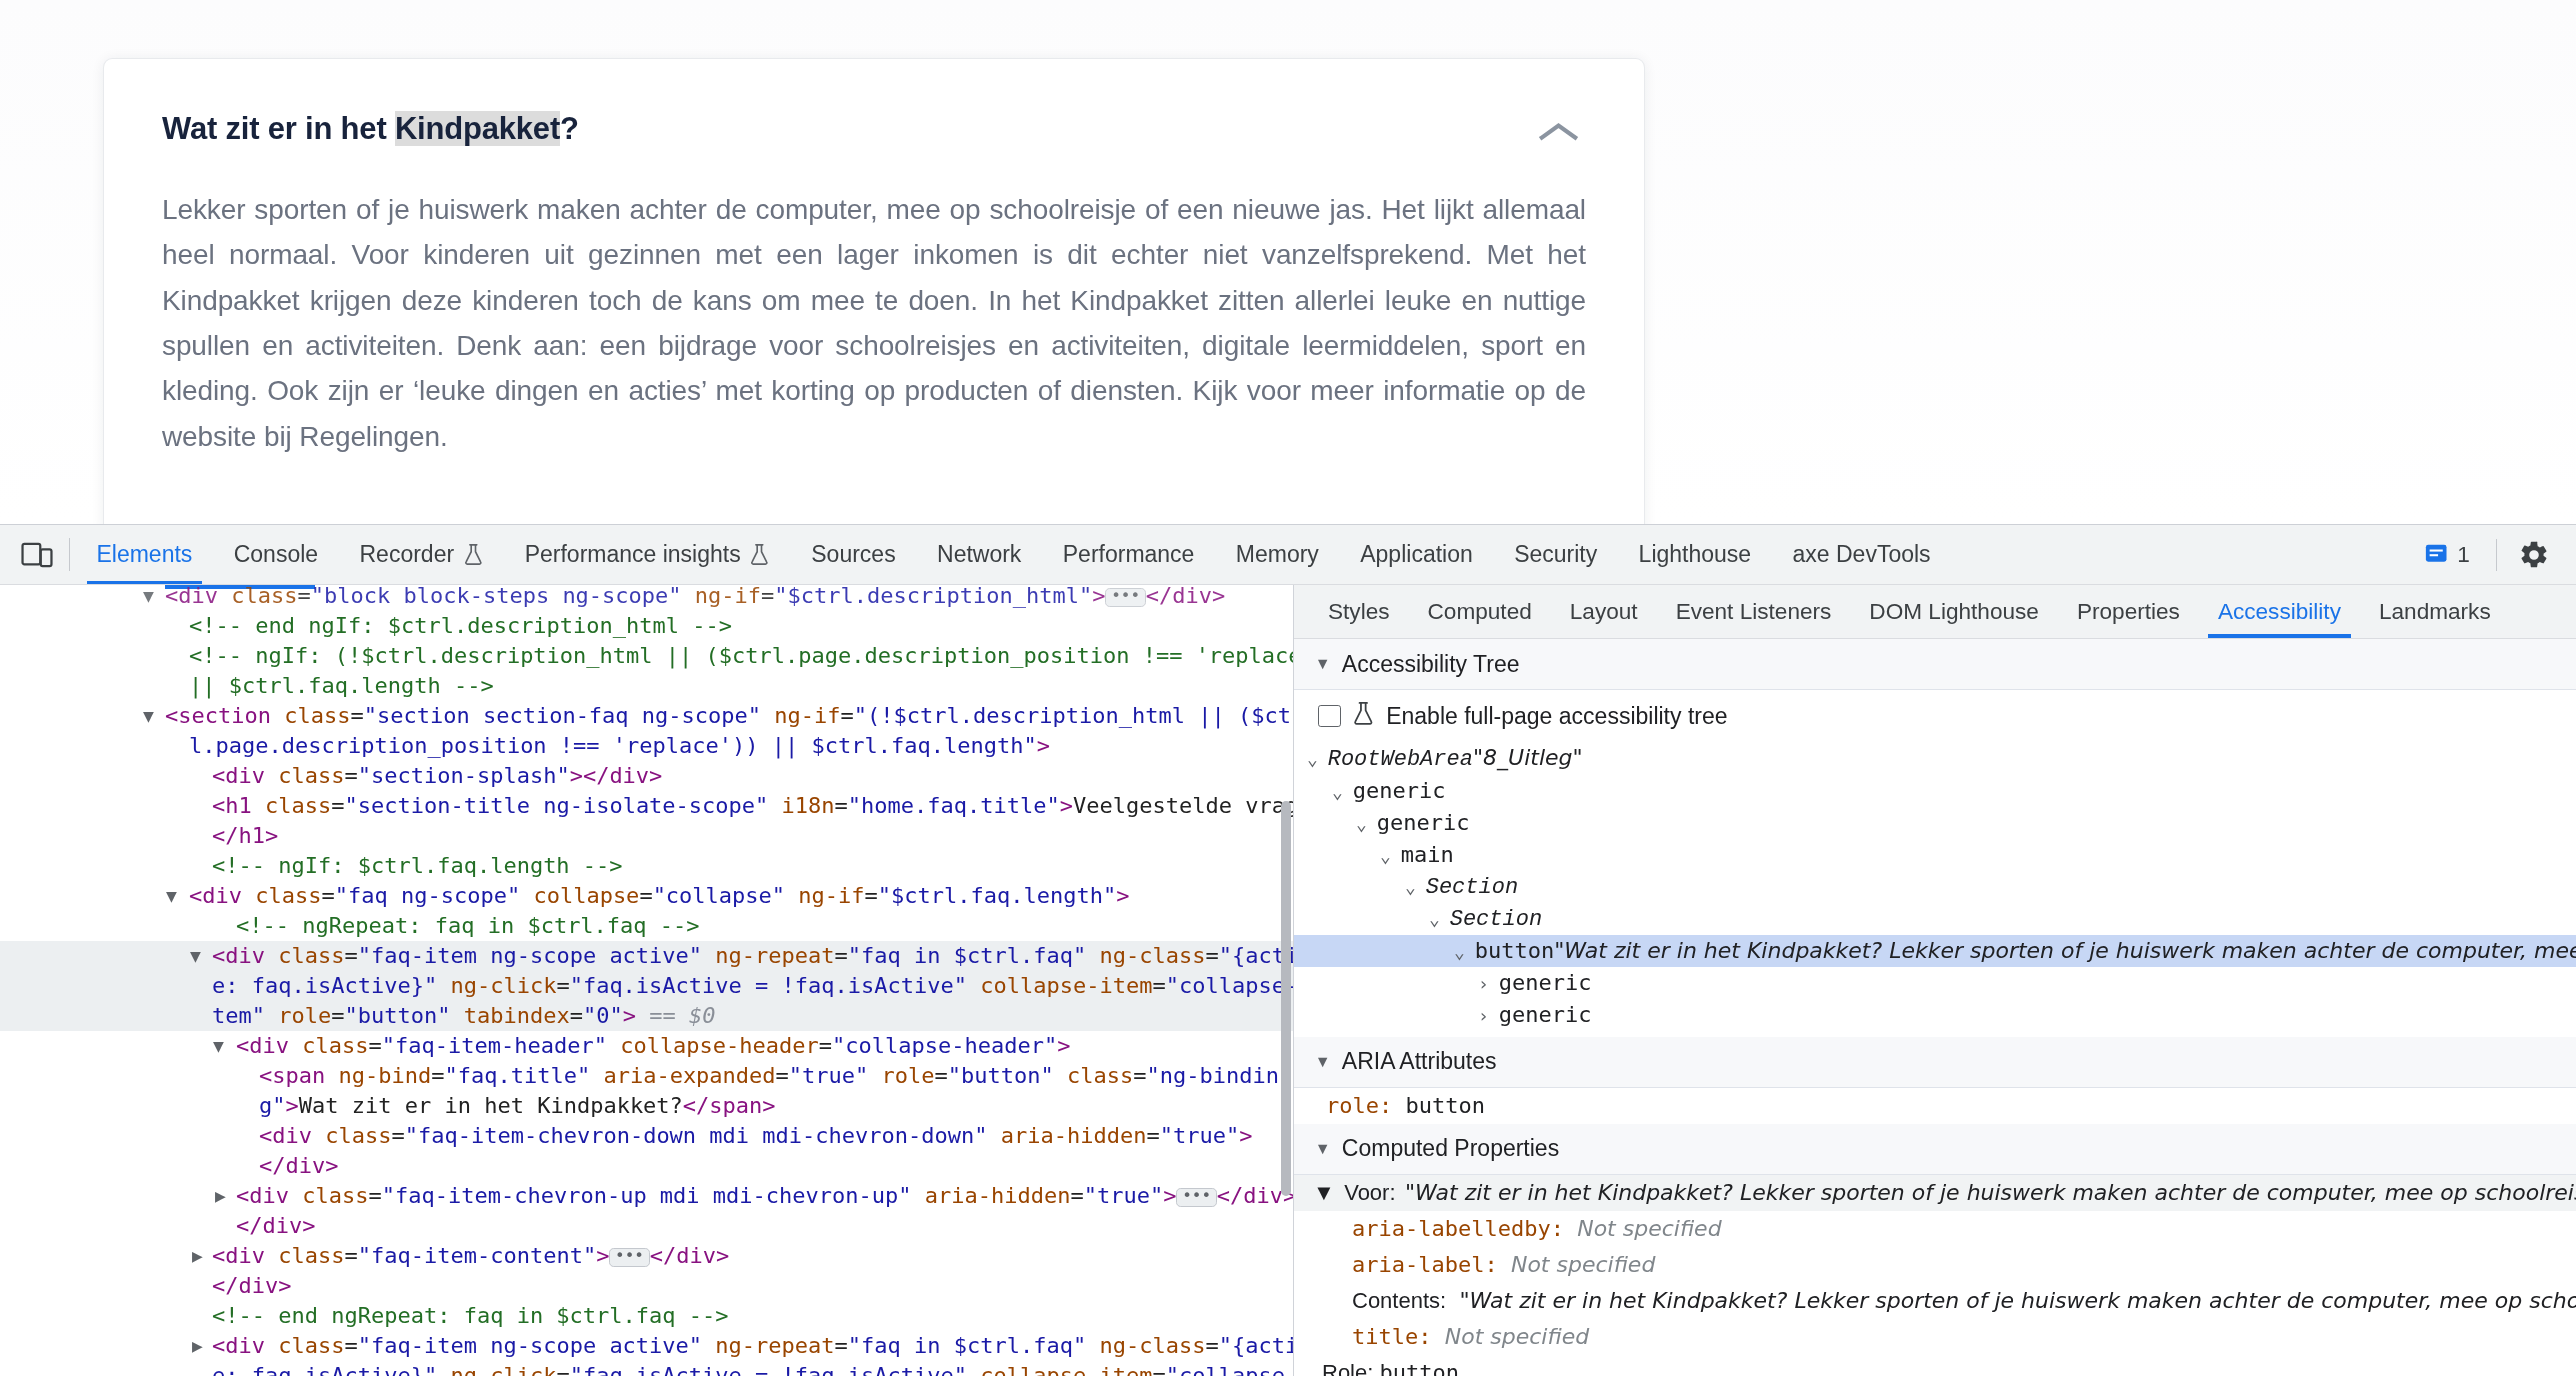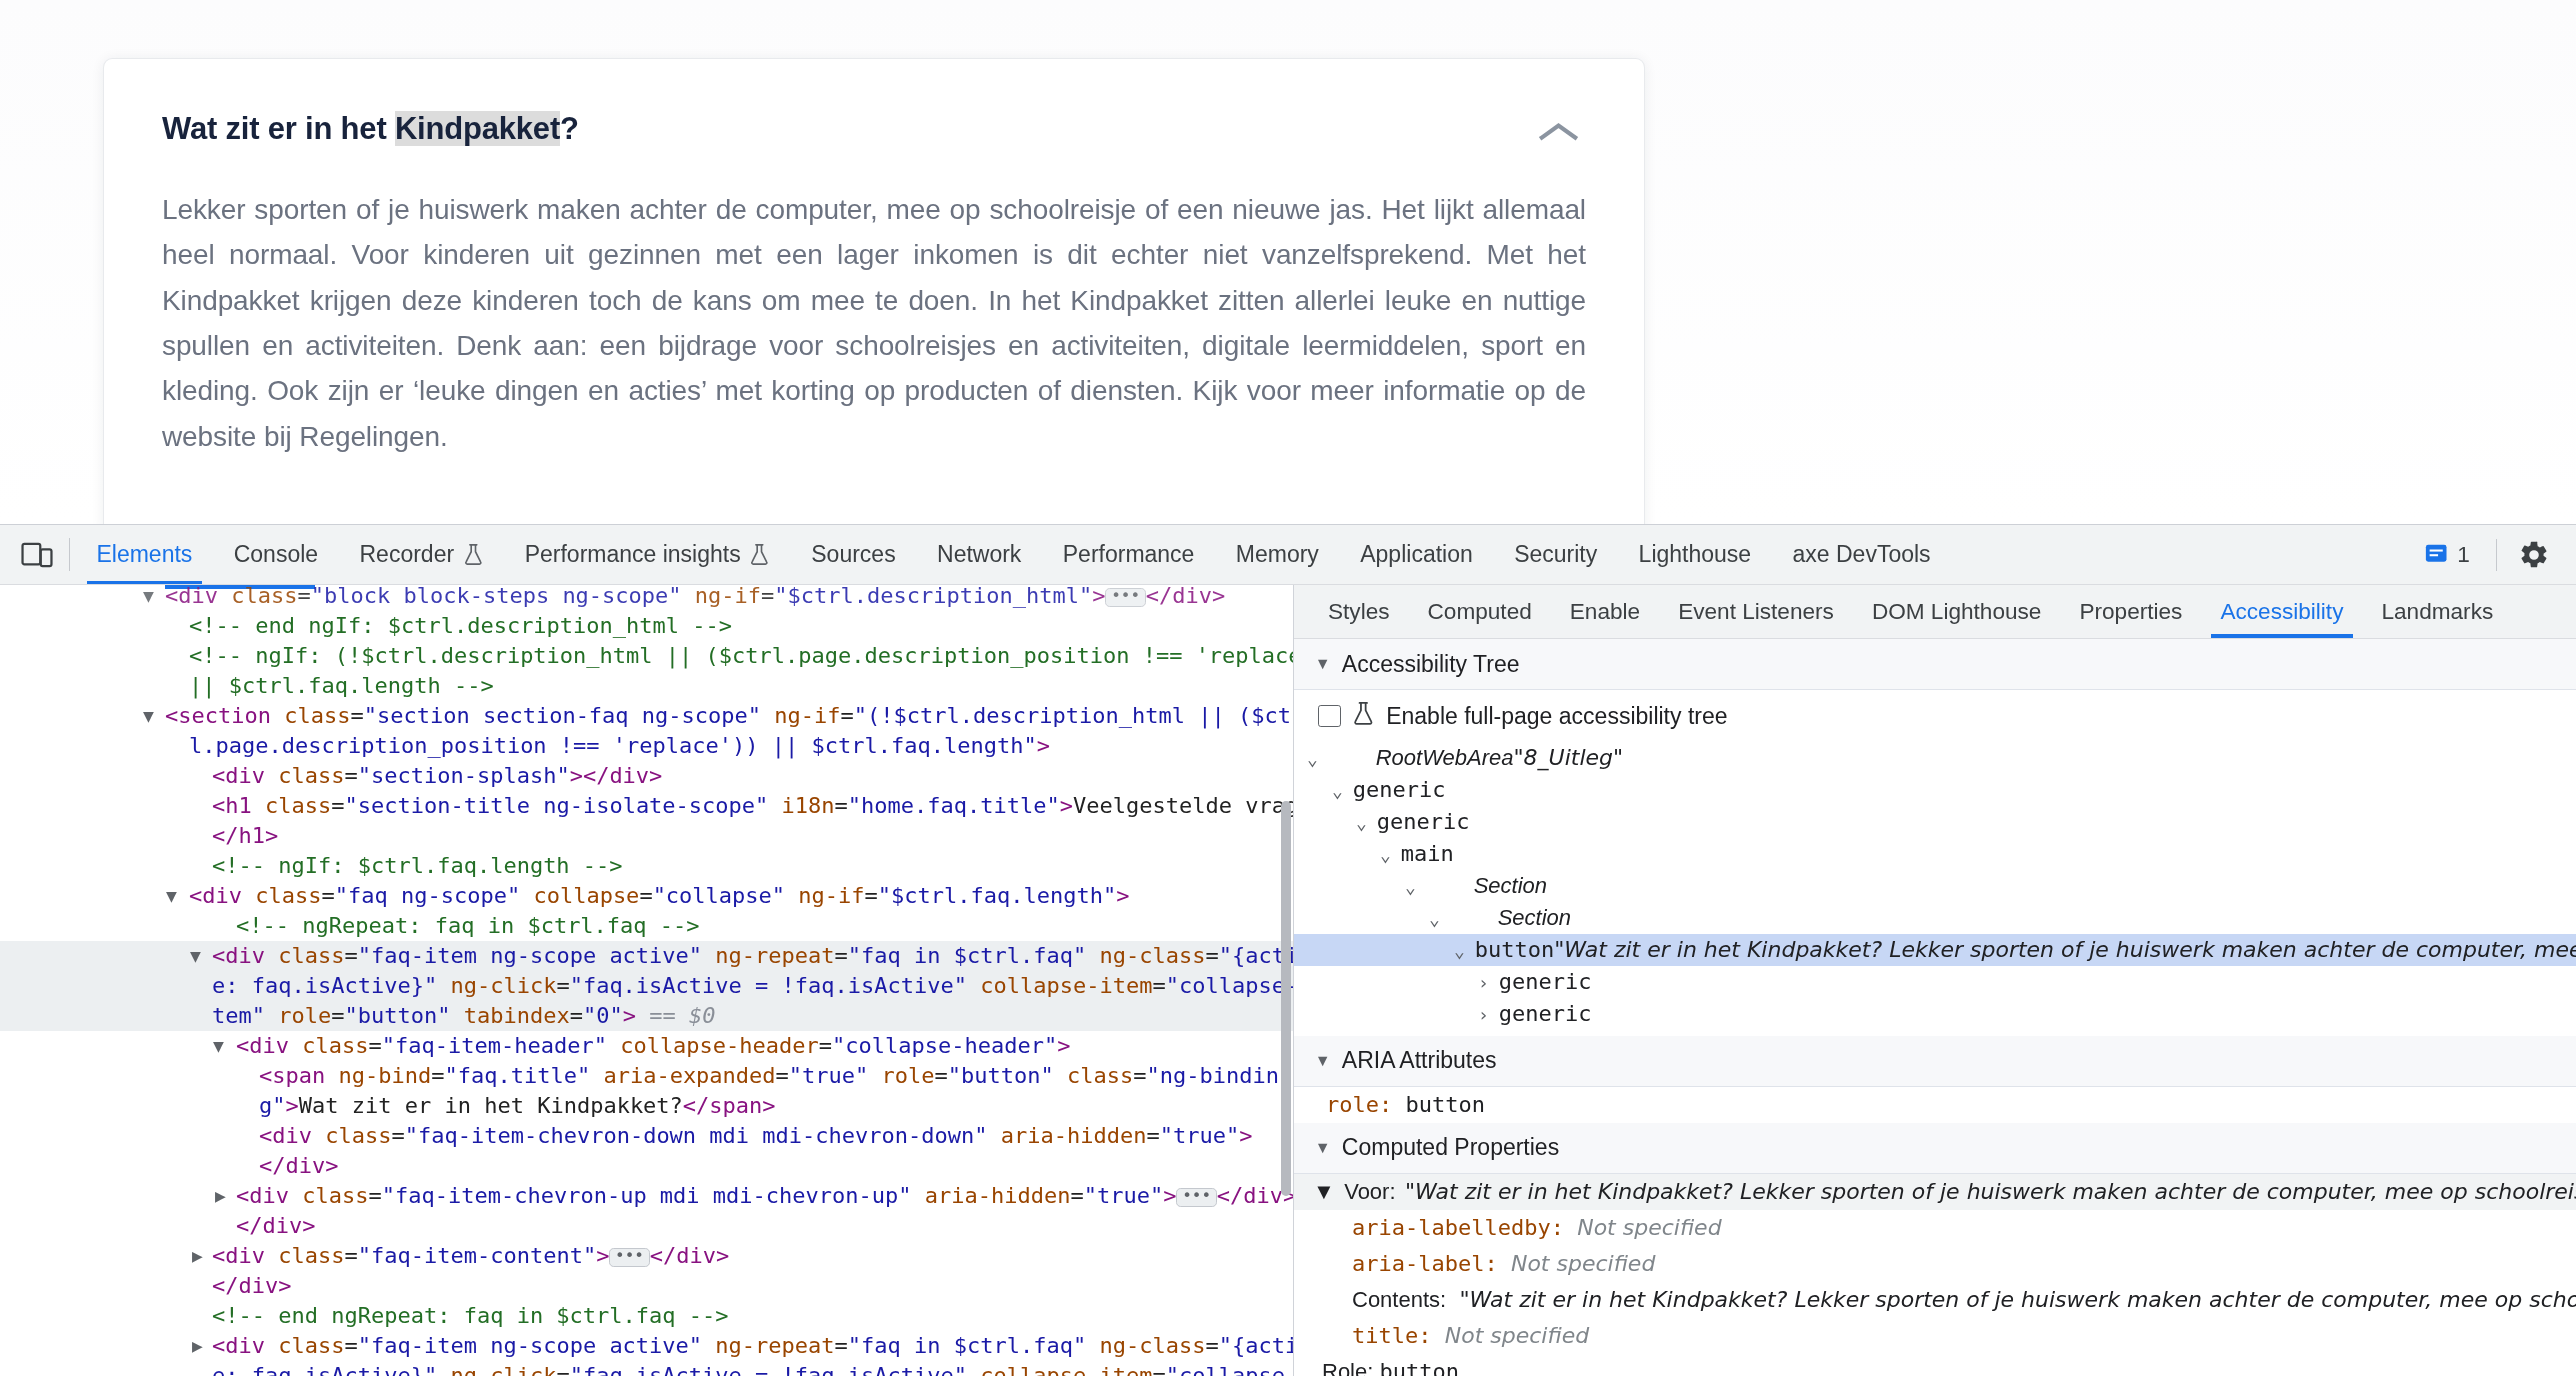--- a/index.html
+++ b/index.html
@@ -231,21 +231,21 @@
   #ax-tree {
     font-family: "DejaVu Sans Mono", monospace;
     font-size: 22px;
     line-height: 31px;
     white-space: nowrap;
     padding-bottom: 5.6px;
   }
   .ax-row { display: flex; align-items: baseline; padding-left: 13px; }
   .ax-row.sel { background: #c7d7f5; }
   .ax-chev { color: #5f6368; font-size: 18px; width: 20.7px; flex: none; }
-  .ax-ital { font-style: italic; font-family: Liberation Sans, sans-serif; margin-left: 48px; }
+  .ax-ital { font-style: italic; font-family: Liberation Mono, monospace; }
   .ax-mono { font-family: "DejaVu Sans Mono", monospace; }
   .ax-name { font-style: italic; font-family: "DejaVu Sans", sans-serif; }
   .attr-row {
     font-family: "DejaVu Sans Mono", monospace;
     font-size: 22px;
     line-height: 36px;
     padding-left: 32px;
   }
   .attr-k { color: #994500; }
   .attr-v { color: #202124; }
@@ -379,21 +379,21 @@
     <div id="dom-pane">
       <div id="blue-marker"></div>
       <div id="dom-tree"><div class="dom-line" style="padding-left: 165px; margin-top: -7.5px; opacity: 0.85;"><span class="arrow-d" style="left:143px">▼</span><span class="tag">&lt;div</span> <span class="attr">class</span>=<span class="val">"block block-steps ng-scope"</span> <span class="attr">ng-if</span>=<span class="val">"$ctrl.description_html"</span><span class="tag">&gt;</span><span class="ellipsis">•••</span><span class="tag">&lt;/div&gt;</span></div><div class="dom-line" style="padding-left: 189px;"><span class="cmt">&lt;!-- end ngIf: $ctrl.description_html --&gt;</span></div><div class="dom-line" style="padding-left: 189px;"><span class="cmt">&lt;!-- ngIf: (!$ctrl.description_html || ($ctrl.page.description_position !== 'replace'))</span></div><div class="dom-line" style="padding-left: 189px;"><span class="cmt">|| $ctrl.faq.length --&gt;</span></div><div class="dom-line" style="padding-left: 165px;"><span class="arrow-d" style="left:143px">▼</span><span class="tag">&lt;section</span> <span class="attr">class</span>=<span class="val">"section section-faq ng-scope"</span> <span class="attr">ng-if</span>=<span class="val">"(!$ctrl.description_html || ($ctr</span></div><div class="dom-line" style="padding-left: 189px;"><span class="val">l.page.description_position !== 'replace')) || $ctrl.faq.length"</span><span class="tag">&gt;</span></div><div class="dom-line" style="padding-left: 212px;"><span class="tag">&lt;div</span> <span class="attr">class</span>=<span class="val">"section-splash"</span><span class="tag">&gt;&lt;/div&gt;</span></div><div class="dom-line" style="padding-left: 212px;"><span class="tag">&lt;h1</span> <span class="attr">class</span>=<span class="val">"section-title ng-isolate-scope"</span> <span class="attr">i18n</span>=<span class="val">"home.faq.title"</span><span class="tag">&gt;</span><span class="txt">Veelgestelde vragen</span></div><div class="dom-line" style="padding-left: 212px;"><span class="tag">&lt;/h1&gt;</span></div><div class="dom-line" style="padding-left: 212px;"><span class="cmt">&lt;!-- ngIf: $ctrl.faq.length --&gt;</span></div><div class="dom-line" style="padding-left: 189px;"><span class="arrow-d" style="left:166px">▼</span><span class="tag">&lt;div</span> <span class="attr">class</span>=<span class="val">"faq ng-scope"</span> <span class="attr">collapse</span>=<span class="val">"collapse"</span> <span class="attr">ng-if</span>=<span class="val">"$ctrl.faq.length"</span><span class="tag">&gt;</span></div><div class="dom-line" style="padding-left: 236px;"><span class="cmt">&lt;!-- ngRepeat: faq in $ctrl.faq --&gt;</span></div><div class="dom-line sel" style="padding-left: 212px;"><span class="arrow-d" style="left:190px">▼</span><span class="tag">&lt;div</span> <span class="attr">class</span>=<span class="val">"faq-item ng-scope active"</span> <span class="attr">ng-repeat</span>=<span class="val">"faq in $ctrl.faq"</span> <span class="attr">ng-class</span>=<span class="val">"{activ</span></div><div class="dom-line sel" style="padding-left: 212px;"><span class="val">e: faq.isActive}"</span> <span class="attr">ng-click</span>=<span class="val">"faq.isActive = !faq.isActive"</span> <span class="attr">collapse-item</span>=<span class="val">"collapse-i</span></div><div class="dom-line sel" style="padding-left: 212px;"><span class="val">tem"</span> <span class="attr">role</span>=<span class="val">"button"</span> <span class="attr">tabindex</span>=<span class="val">"0"</span><span class="tag">&gt;</span> <span class="gray">== $0</span></div><div class="dom-line" style="padding-left: 236px;"><span class="arrow-d" style="left:213px">▼</span><span class="tag">&lt;div</span> <span class="attr">class</span>=<span class="val">"faq-item-header"</span> <span class="attr">collapse-header</span>=<span class="val">"collapse-header"</span><span class="tag">&gt;</span></div><div class="dom-line" style="padding-left: 259px;"><span class="tag">&lt;span</span> <span class="attr">ng-bind</span>=<span class="val">"faq.title"</span> <span class="attr">aria-expanded</span>=<span class="val">"true"</span> <span class="attr">role</span>=<span class="val">"button"</span> <span class="attr">class</span>=<span class="val">"ng-bindin</span></div><div class="dom-line" style="padding-left: 259px;"><span class="val">g"</span><span class="tag">&gt;</span><span class="txt">Wat zit er in het Kindpakket?</span><span class="tag">&lt;/span&gt;</span></div><div class="dom-line" style="padding-left: 259px;"><span class="tag">&lt;div</span> <span class="attr">class</span>=<span class="val">"faq-item-chevron-down mdi mdi-chevron-down"</span> <span class="attr">aria-hidden</span>=<span class="val">"true"</span><span class="tag">&gt;</span></div><div class="dom-line" style="padding-left: 259px;"><span class="tag">&lt;/div&gt;</span></div><div class="dom-line" style="padding-left: 236px;"><span class="arrow-r" style="left:215px">▶</span><span class="tag">&lt;div</span> <span class="attr">class</span>=<span class="val">"faq-item-chevron-up mdi mdi-chevron-up"</span> <span class="attr">aria-hidden</span>=<span class="val">"true"</span><span class="tag">&gt;</span><span class="ellipsis">•••</span><span class="tag">&lt;/div&gt;</span></div><div class="dom-line" style="padding-left: 236px;"><span class="tag">&lt;/div&gt;</span></div><div class="dom-line" style="padding-left: 212px;"><span class="arrow-r" style="left:192px">▶</span><span class="tag">&lt;div</span> <span class="attr">class</span>=<span class="val">"faq-item-content"</span><span class="tag">&gt;</span><span class="ellipsis">•••</span><span class="tag">&lt;/div&gt;</span></div><div class="dom-line" style="padding-left: 212px;"><span class="tag">&lt;/div&gt;</span></div><div class="dom-line" style="padding-left: 212px;"><span class="cmt">&lt;!-- end ngRepeat: faq in $ctrl.faq --&gt;</span></div><div class="dom-line" style="padding-left: 212px;"><span class="arrow-r" style="left:192px">▶</span><span class="tag">&lt;div</span> <span class="attr">class</span>=<span class="val">"faq-item ng-scope active"</span> <span class="attr">ng-repeat</span>=<span class="val">"faq in $ctrl.faq"</span> <span class="attr">ng-class</span>=<span class="val">"{activ</span></div><div class="dom-line" style="padding-left: 212px;"><span class="val">e: faq.isActive}"</span> <span class="attr">ng-click</span>=<span class="val">"faq.isActive = !faq.isActive"</span> <span class="attr">collapse-item</span>=<span class="val">"collapse-i</span></div></div>
       <div id="dom-scrollbar"></div>
     </div>
 
     <div id="a11y-pane">
       <div id="a11y-tabs">
           <div class="a11y-tab">Styles</div>
           <div class="a11y-tab">Computed</div>
-          <div class="a11y-tab">Enable</div>
+          <div class="a11y-tab">Layout</div>
           <div class="a11y-tab">Event Listeners</div>
           <div class="a11y-tab">DOM Lighthouse</div>
           <div class="a11y-tab">Properties</div>
           <div class="a11y-tab active">Accessibility</div>
           <div class="a11y-tab">Landmarks</div>
         </div>
 
       <div class="sec-head">
         <span class="tri">▼</span>
         <span>Accessibility Tree</span>

